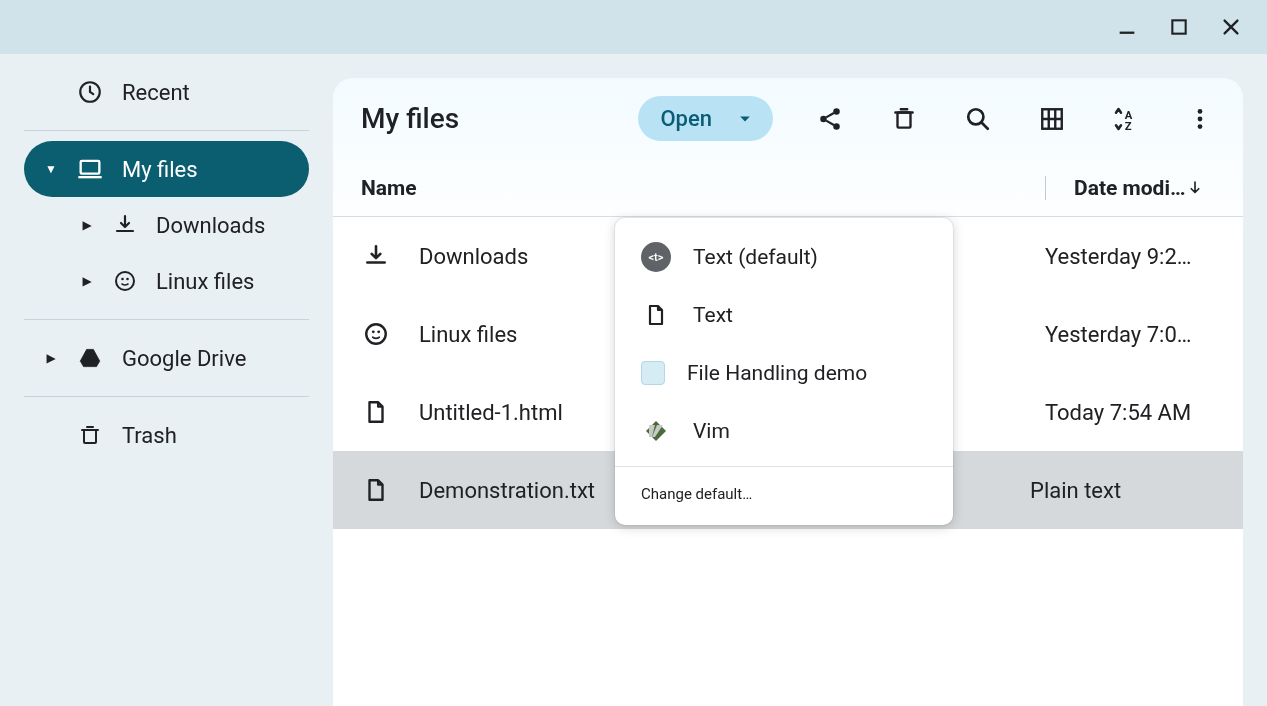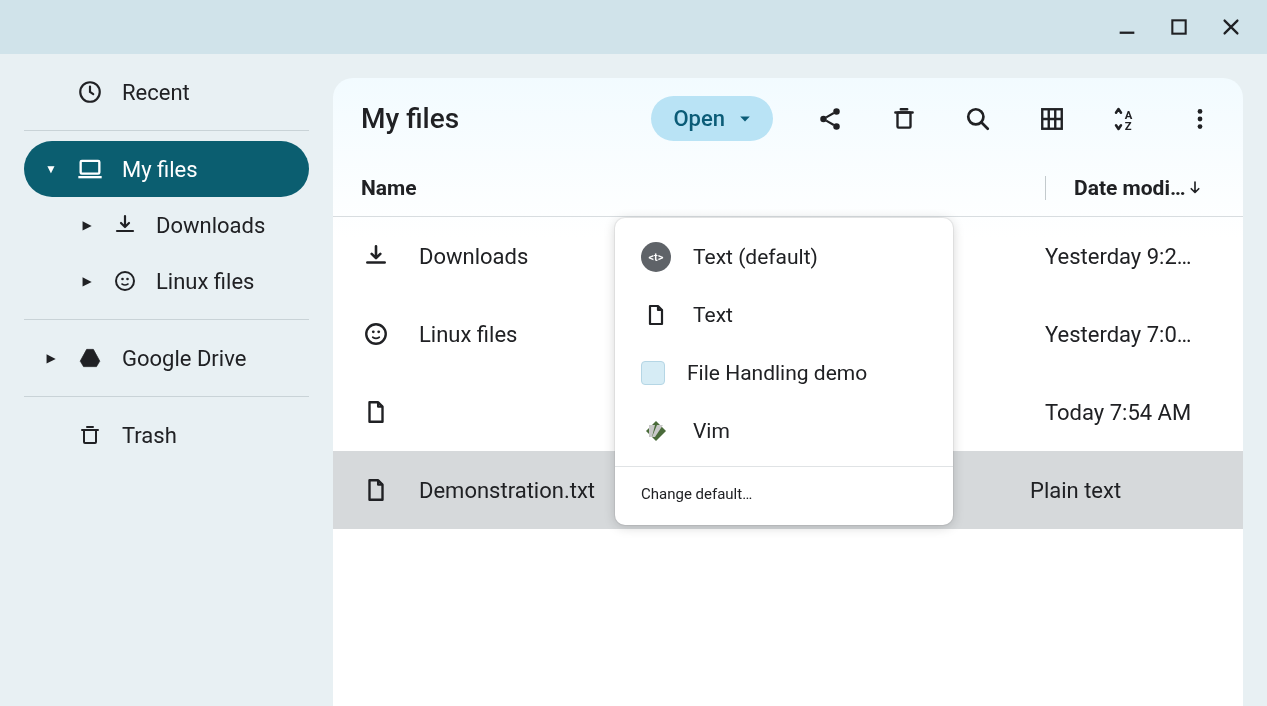--- a/index.html
+++ b/index.html
@@ -91,21 +91,21 @@
   .main-title {
     font-size: 28px;
     font-weight: 500;
     color: #202124;
     flex: 0 0 auto;
   }
   .header-spacer { flex: 1; }
   .open-btn {
     display: flex;
     align-items: center;
-    gap: 14px;
+    gap: 27px;
     background: #b9e3f5;
     color: #0b5c77;
     font-size: 22px;
     font-weight: 500;
     padding: 10px 22px;
     border-radius: 26px;
     cursor: pointer;
   }
   .open-btn svg { fill: #0b5c77; }
   .header-icons {
@@ -409,20 +409,21 @@
       </div>
 
       <div class="file-row">
         <div class="cell-name">
           <span class="file-icon">
             <svg width="26" height="26" viewBox="0 0 24 24">
                 <path d="M6 3 H14 L18 7 V21 H6 Z" fill="none" stroke="#202124" stroke-width="2.2" stroke-linejoin="round"></path>
                 <path d="M14 3 V7 H18" fill="none" stroke="#202124" stroke-width="2.2" stroke-linejoin="round"></path>
               </svg>
           </span>
+          <span>Untitled-1.html</span>
         </div>
         <div class="cell-size"></div>
         <div class="cell-type">ocum…</div>
         <div class="cell-date">Today 7:54 AM</div>
       </div>
 
       <div class="file-row selected">
         <div class="cell-name">
           <span class="file-icon">
             <svg width="26" height="26" viewBox="0 0 24 24">

